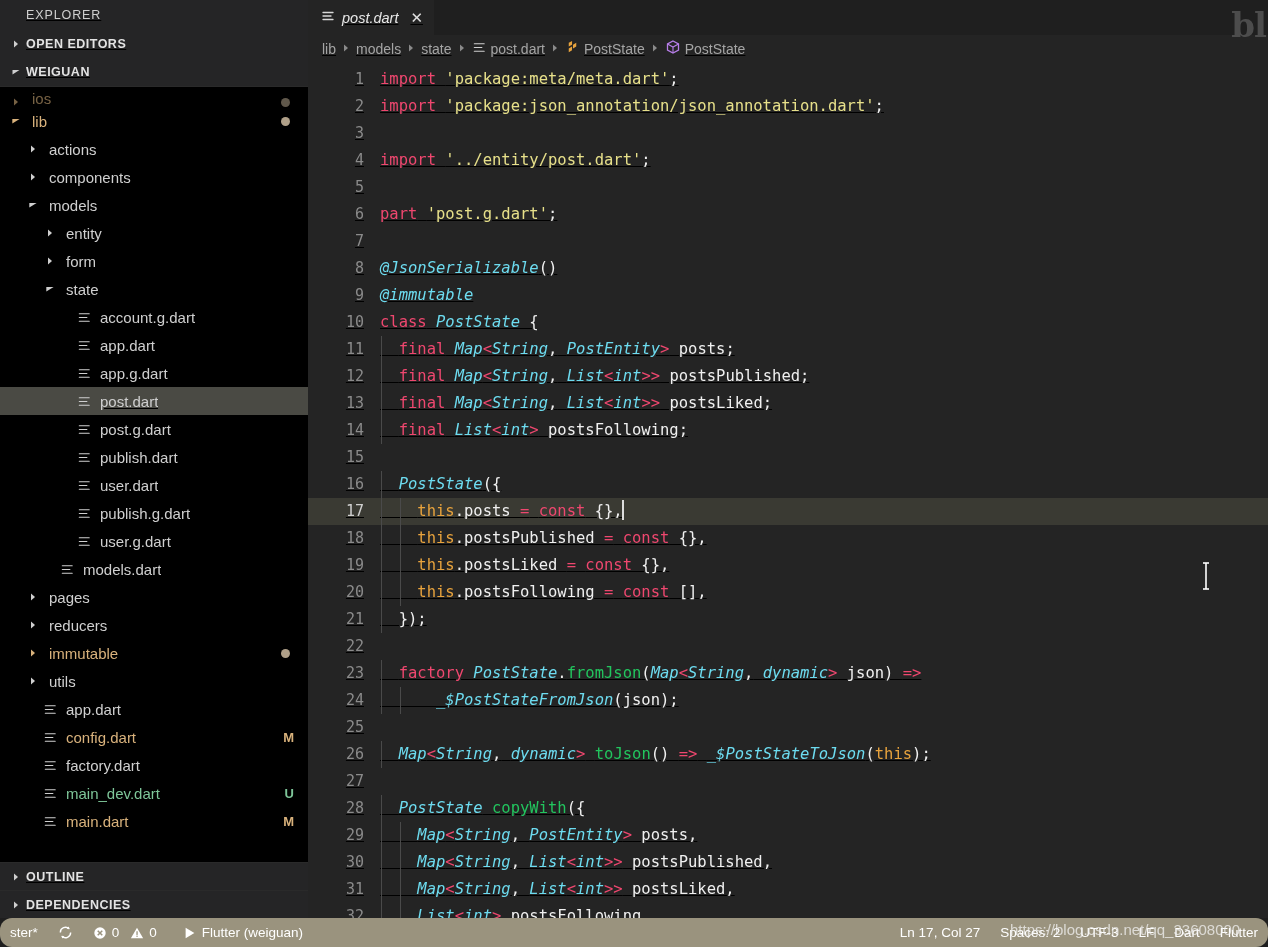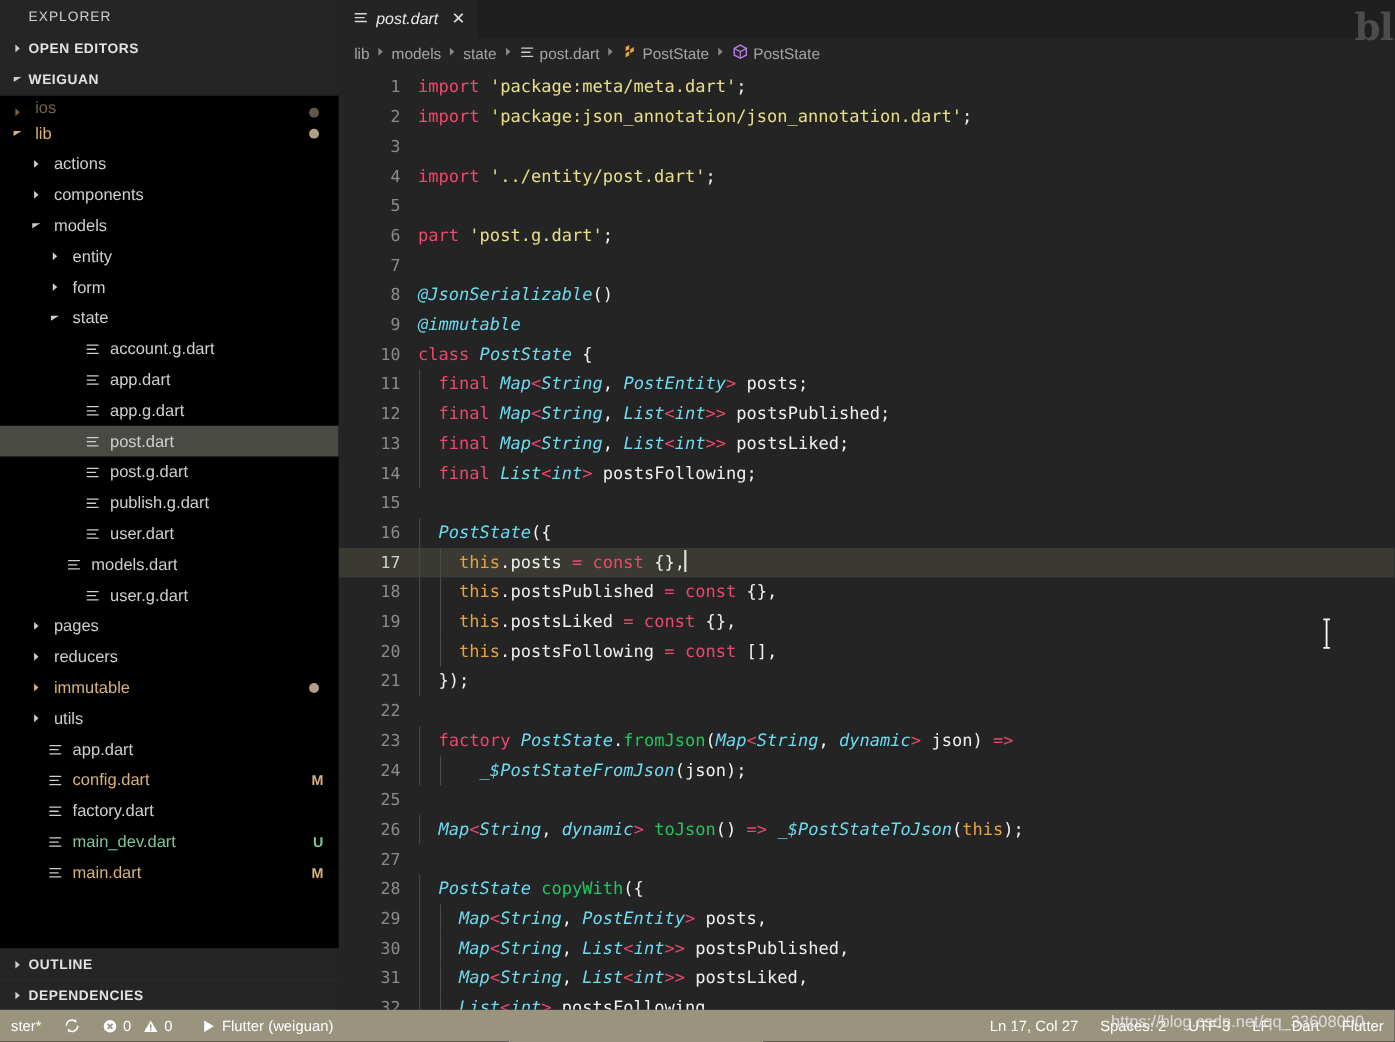--- a/index.html
+++ b/index.html
@@ -8,21 +8,21 @@
     background: #1e1e1e;
     font-family: "Liberation Sans", sans-serif;
     overflow: hidden;
   }
   #app {
     position: relative;
     width: 1268px; height: 947px;
     display: flex;
     flex-direction: column;
   }
-  .body-row { display: flex; flex: 1; min-height: 0; }
+  .body-row { display: flex; flex: 1; min-height: 0; text-decoration: underline; }
 
   
   .sidebar {
     width: 308px;
     background: #252526;
     display: flex;
     flex-direction: column;
     position: relative;
   }
   .sidebar-title {
@@ -204,20 +204,21 @@
 
   
   .statusbar {
     height: 29px;
     background: #9a937e;
     display: flex;
     align-items: center;
     color: #ffffff;
     font-size: 13.5px;
     position: relative;
+    border-radius: 12px;
   }
   .sb-left { display: flex; align-items: center; gap: 0; padding-left: 0; }
   .sb-right { margin-left: auto; display: flex; align-items: center; }
   .sb-item { display: flex; align-items: center; gap: 5px; padding: 0 10px; height: 29px; }
   .sb-icon { display: inline-flex; align-items: center; }
 
   
   .wm-tr {
     position: absolute;
     right: 2px; top: 5px;
@@ -425,63 +426,77 @@
             <span class="fold-col"></span>
             <span class="ficon">
               <svg width="15" height="15" viewBox="0 0 16 16">
                 <g stroke="#cfcfcf" stroke-width="1.25" stroke-linecap="round">
                   <line x1="2.5" y1="4" x2="13" y2="4"></line>
                   <line x1="2.5" y1="8" x2="10.5" y2="8"></line>
                   <line x1="2.5" y1="12" x2="13" y2="12"></line>
                 </g>
               </svg>
             </span>
+            <span class="fname clr-plain">publish.dart</span>
+          </div>
+          <div class="trow">
+            <span style="display:inline-block;width:59px"></span>
+            <span class="fold-col"></span>
+            <span class="ficon">
+              <svg width="15" height="15" viewBox="0 0 16 16">
+                <g stroke="#cfcfcf" stroke-width="1.25" stroke-linecap="round">
+                  <line x1="2.5" y1="4" x2="13" y2="4"></line>
+                  <line x1="2.5" y1="8" x2="10.5" y2="8"></line>
+                  <line x1="2.5" y1="12" x2="13" y2="12"></line>
+                </g>
+              </svg>
+            </span>
+            <span class="fname clr-plain">user.dart</span>
+          </div>
+          <div class="trow">
+            <span style="display:inline-block;width:59px"></span>
+            <span class="fold-col"></span>
+            <span class="ficon">
+              <svg width="15" height="15" viewBox="0 0 16 16">
+                <g stroke="#cfcfcf" stroke-width="1.25" stroke-linecap="round">
+                  <line x1="2.5" y1="4" x2="13" y2="4"></line>
+                  <line x1="2.5" y1="8" x2="10.5" y2="8"></line>
+                  <line x1="2.5" y1="12" x2="13" y2="12"></line>
+                </g>
+              </svg>
+            </span>
             <span class="fname clr-plain">publish.g.dart</span>
           </div>
           <div class="trow">
             <span style="display:inline-block;width:59px"></span>
             <span class="fold-col"></span>
             <span class="ficon">
               <svg width="15" height="15" viewBox="0 0 16 16">
                 <g stroke="#cfcfcf" stroke-width="1.25" stroke-linecap="round">
                   <line x1="2.5" y1="4" x2="13" y2="4"></line>
                   <line x1="2.5" y1="8" x2="10.5" y2="8"></line>
                   <line x1="2.5" y1="12" x2="13" y2="12"></line>
                 </g>
               </svg>
             </span>
-            <span class="fname clr-plain">user.dart</span>
+            <span class="fname clr-plain">user.g.dart</span>
           </div>
           <div class="trow">
             <span style="display:inline-block;width:42px"></span>
             <span class="fold-col"></span>
             <span class="ficon">
               <svg width="15" height="15" viewBox="0 0 16 16">
                 <g stroke="#cfcfcf" stroke-width="1.25" stroke-linecap="round">
                   <line x1="2.5" y1="4" x2="13" y2="4"></line>
                   <line x1="2.5" y1="8" x2="10.5" y2="8"></line>
                   <line x1="2.5" y1="12" x2="13" y2="12"></line>
                 </g>
               </svg>
             </span>
             <span class="fname clr-plain">models.dart</span>
-          </div>
-          <div class="trow">
-            <span style="display:inline-block;width:59px"></span>
-            <span class="fold-col"></span>
-            <span class="ficon">
-              <svg width="15" height="15" viewBox="0 0 16 16">
-                <g stroke="#cfcfcf" stroke-width="1.25" stroke-linecap="round">
-                  <line x1="2.5" y1="4" x2="13" y2="4"></line>
-                  <line x1="2.5" y1="8" x2="10.5" y2="8"></line>
-                  <line x1="2.5" y1="12" x2="13" y2="12"></line>
-                </g>
-              </svg>
-            </span>
-            <span class="fname clr-plain">user.g.dart</span>
           </div>
           <div class="trow">
             <span style="display:inline-block;width:25px"></span>
             <span class="fold-col">
               <svg width="10" height="10" viewBox="0 0 10 10">
                 <path d="M3 1.4 L7 5 L3 8.6 Z" fill="#cfcfcf"></path>
               </svg>
             </span>
             <span style="display:inline-block;width:8px"></span>
             <span class="fname clr-plain">pages</span>

